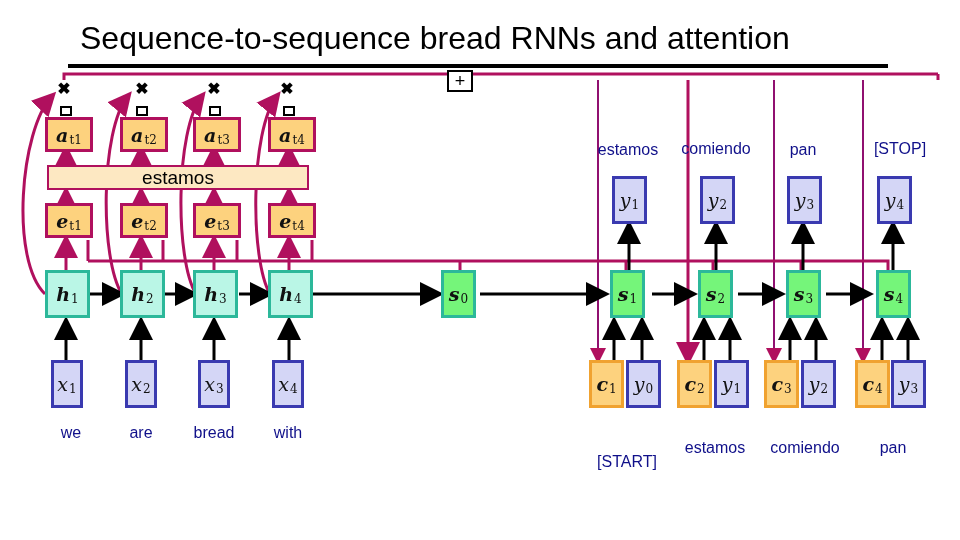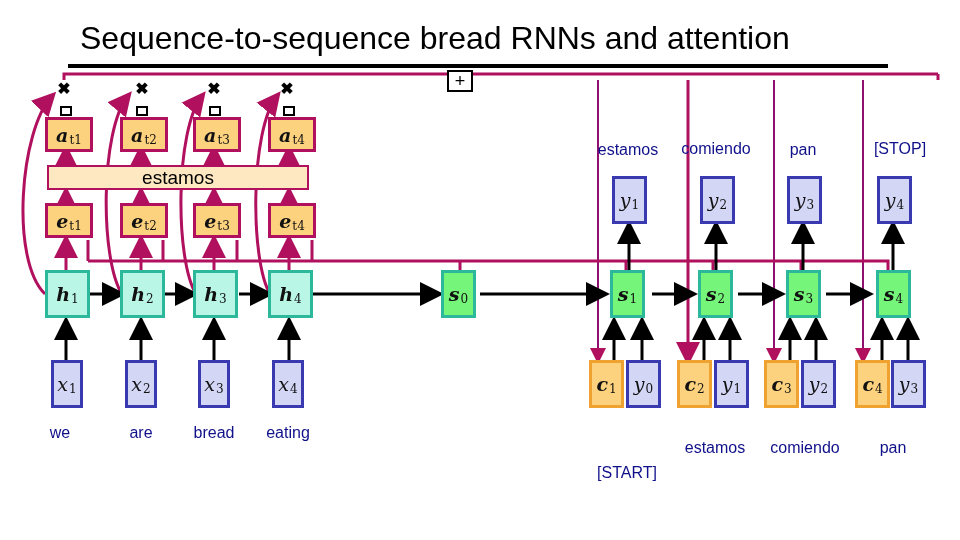--- a/index.html
+++ b/index.html
@@ -175,24 +175,24 @@
     <sub>2</sub>
   </div>
 <div class="box x" style="left:198px;top:360px">
     <span>x</span>
     <sub>3</sub>
   </div>
 <div class="box x" style="left:272px;top:360px">
     <span>x</span>
     <sub>4</sub>
   </div>
-<span class="word" style="left:60px;top:424px">we</span>
+<span class="word" style="left:71px;top:424px">we</span>
 <span class="word" style="left:141px;top:424px">are</span>
 <span class="word" style="left:214px;top:424px">bread</span>
-<span class="word" style="left:288px;top:424px">eating</span>
+<span class="word" style="left:288px;top:424px">with</span>
 
 <div class="box s" style="left:441px;top:270px">
     <span>s</span>
     <sub>0</sub>
   </div>
 
 <div class="box s" style="left:610px;top:270px">
     <span>s</span>
     <sub>1</sub>
   </div>
@@ -255,16 +255,16 @@
     <sub>2</sub>
   </div>
 <div class="box c" style="left:855px;top:360px">
     <span>c</span>
     <sub>4</sub>
   </div>
 <div class="box y" style="left:891px;top:360px">
     <span>y</span>
     <sub>3</sub>
   </div>
-<span class="word" style="left:627px;top:464px">[START]</span>
+<span class="word" style="left:627px;top:453px">[START]</span>
 <span class="word" style="left:715px;top:439px">estamos</span>
 <span class="word" style="left:805px;top:439px">comiendo</span>
 <span class="word" style="left:893px;top:439px">pan</span>
 
 </body></html>

